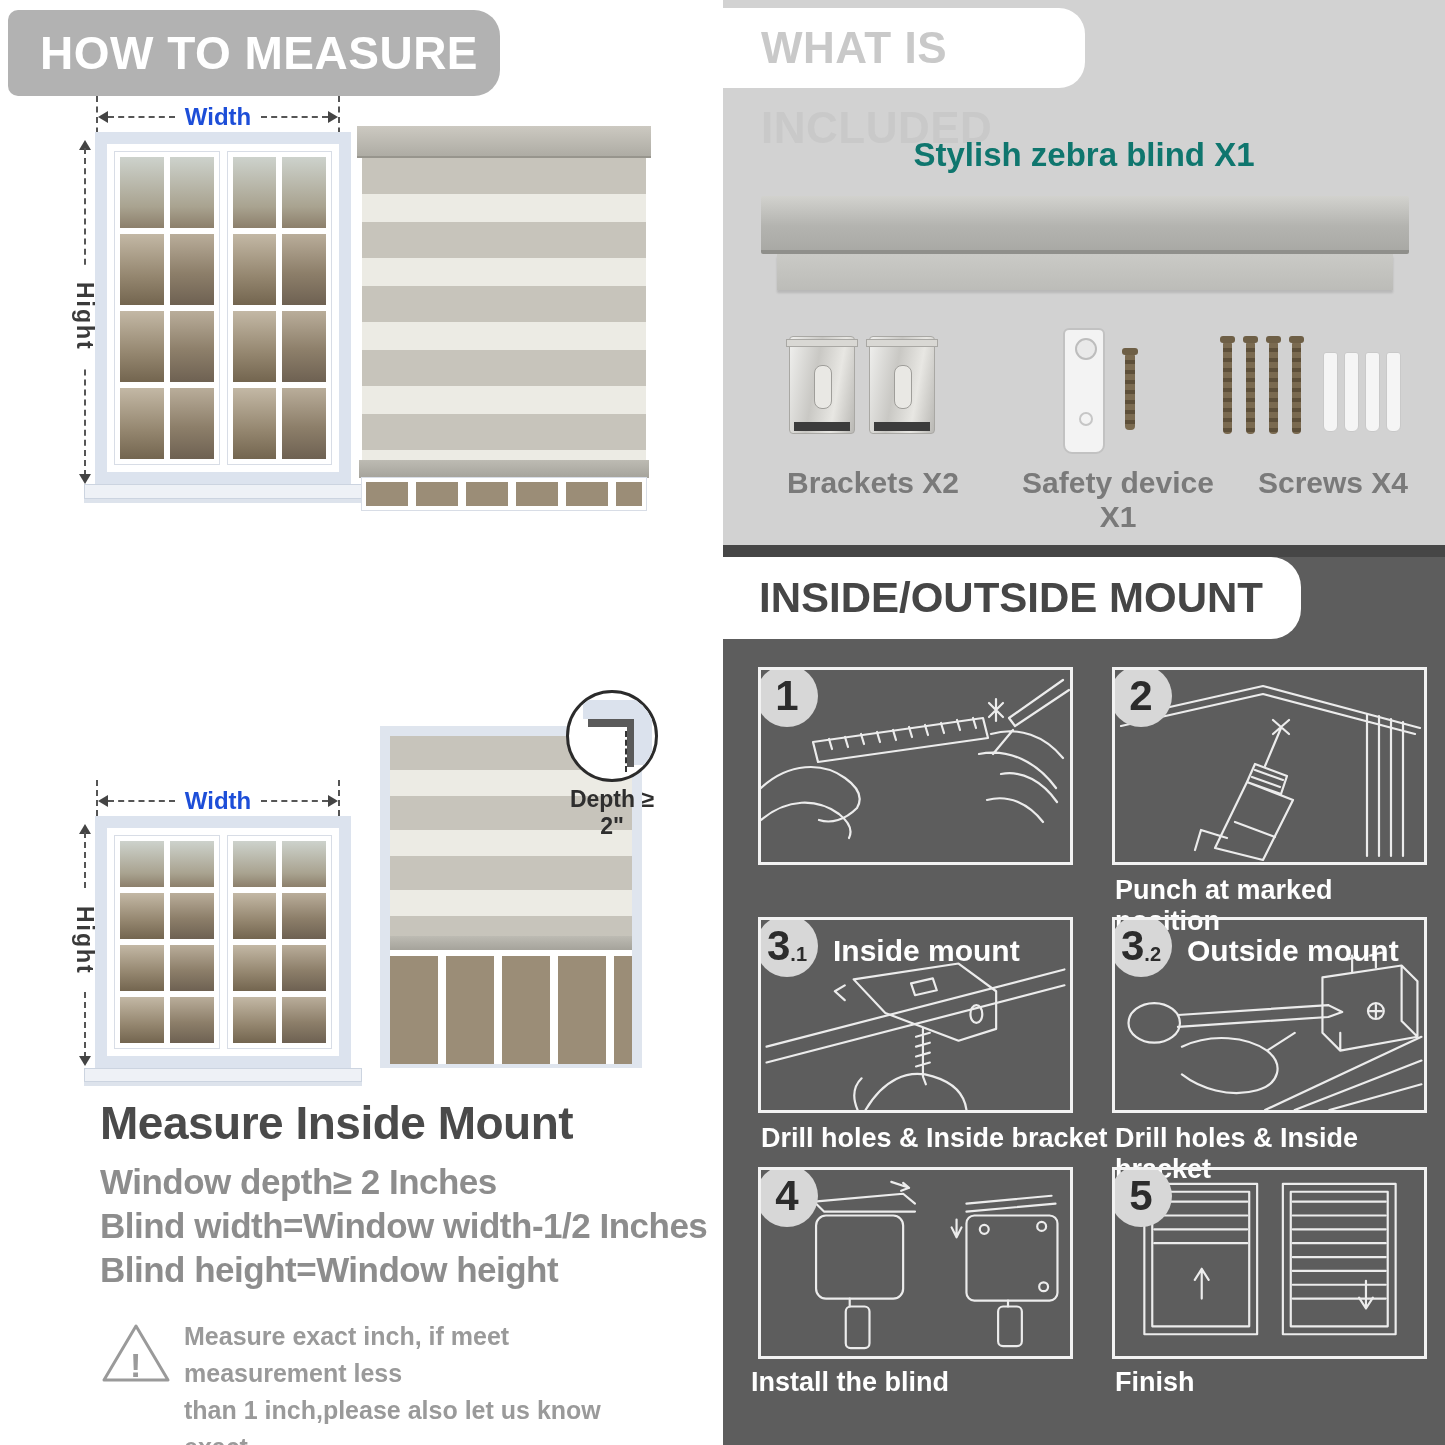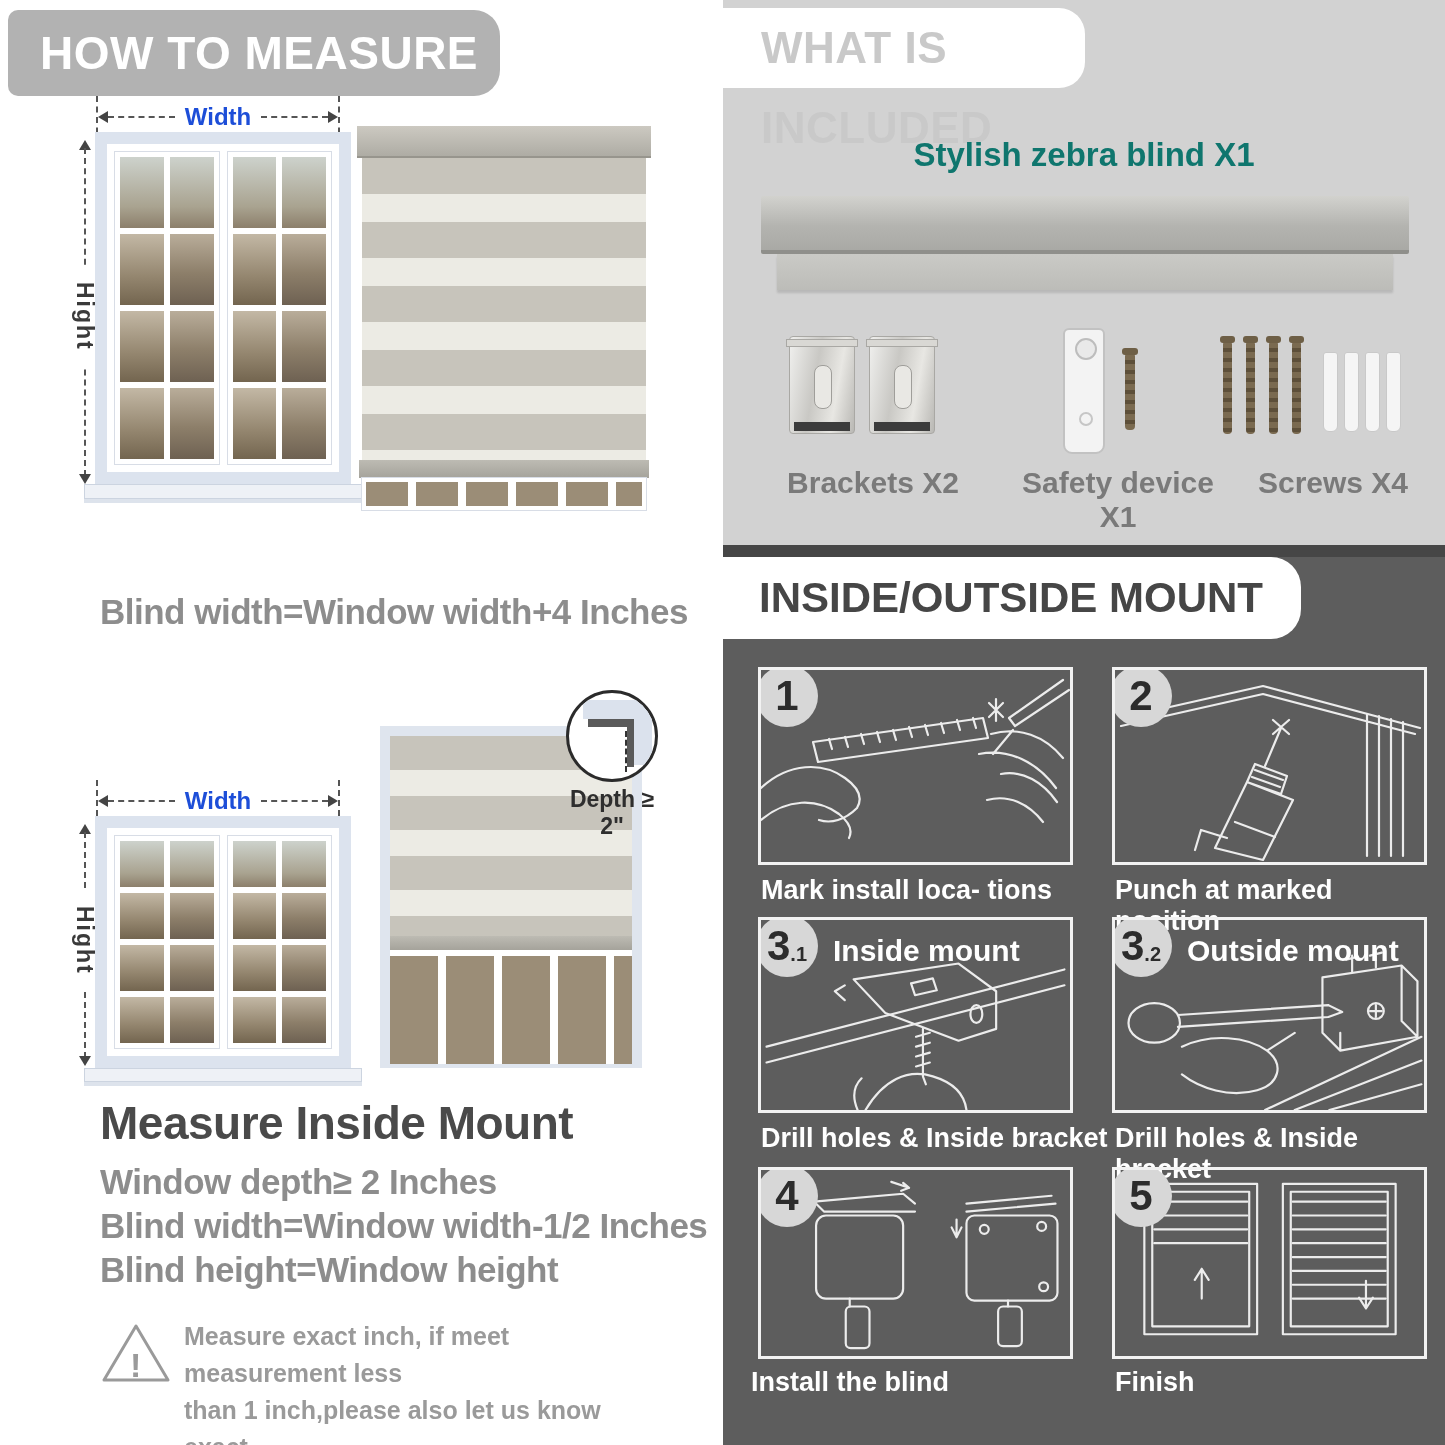--- a/index.html
+++ b/index.html
@@ -162,21 +162,20 @@
   </div>
   <div class="abs sill" style="left:84px;top:484px;width:278px;height:15px;"></div>
 
   <div class="abs" style="left:362px;top:126px;width:284px;">
     <div class="headrail" style="height:30px;margin:0 -5px;"></div>
     <div class="stripes" style="height:302px;"></div>
     <div class="botrail" style="height:18px;margin:0 -3px;"></div>
     <div class="uwin" style="height:24px;"></div>
   </div>
 
-  <div class="abs h-sub" style="left:100px;top:592px;">Blind width=Window width+4 Inches</div>
 
   <div class="abs vdash" style="left:96px;top:780px;height:46px;"></div>
   <div class="abs vdash" style="left:338px;top:780px;height:46px;"></div>
   <div class="abs warrow" style="left:98px;top:788px;width:240px;">
     <span class="ah l"></span>
     <span class="dash"></span>
     <span class="lbl">Width</span>
     <span class="dash"></span>
     <span class="ah r"></span>
   </div>
@@ -300,21 +299,20 @@
         </div>
       <svg class="art" viewBox="0 0 309 192">
         <path d="M52 72 L222 48 L227 68 L57 92 Z"></path>
         <path stroke-width="1.5" d="M68 69 l3 10 M84 67 l3 10 M100 64 l3 10 M116 62 l3 10 M132 60 l3 10 M148 57 l3 10 M164 55 l3 10 M180 53 l3 10 M196 50 l3 10 M212 48 l3 10"></path>
         <path d="M228 33 l14 14 M242 33 l-14 14 M235 29 v22"></path>
         <path d="M302 10 L248 48 M308 20 L254 56 M248 48 l6 8"></path>
         <path d="M0 118 C28 92 62 92 84 108 C98 118 102 128 96 138 M0 150 C26 128 56 128 78 144 C88 152 92 160 88 168 M96 138 C84 150 70 154 58 150"></path>
         <path d="M230 64 C258 56 284 66 302 88 M218 84 C248 78 276 92 295 118 M240 104 C262 100 282 112 296 132 M226 130 C248 124 268 134 282 152 M252 60 l-20 24"></path>
       </svg>
     </div>
-    <div class="abs caption" style="left:38px;top:330px;">Mark install loca- tions</div>
 
     <div class="abs panel" style="left:389px;top:122px;width:315px;height:198px;">
       <div class="badge">
           <span class="num">2</span>
         </div>
       <svg class="art" viewBox="0 0 309 192">
         <path d="M6 48 L148 16 L305 58 M6 56 L148 24 L300 64 M252 44 V186 M264 46 V186 M276 49 V186 M288 52 V186"></path>
         <path d="M150 96 L166 58 M158 50 l16 14 M174 50 l-16 14"></path>
         <path d="M100 178 L132 112 L178 130 L148 190 Z M132 112 L140 94 L172 106 L166 124 Z M140 100 l28 10 M137 107 l28 10 M112 168 l-26 -8 -6 20 M120 152 l40 15"></path>
       </svg>

